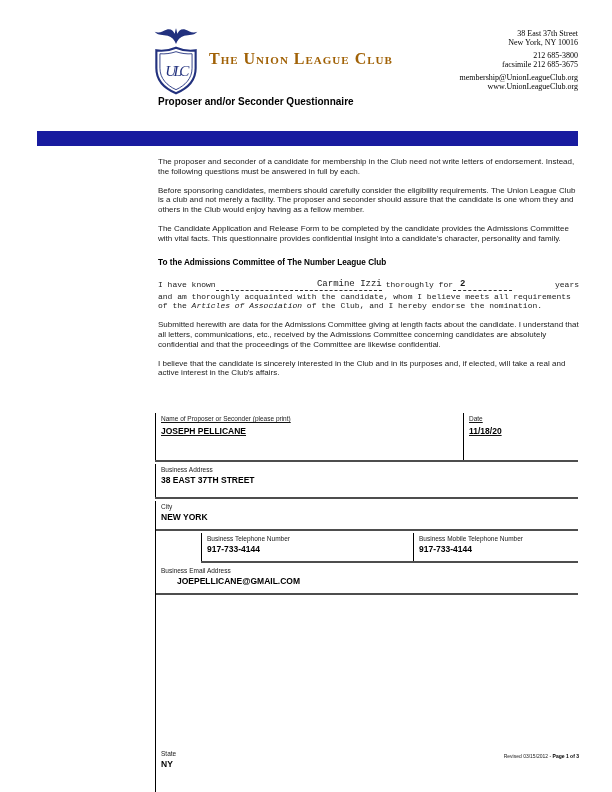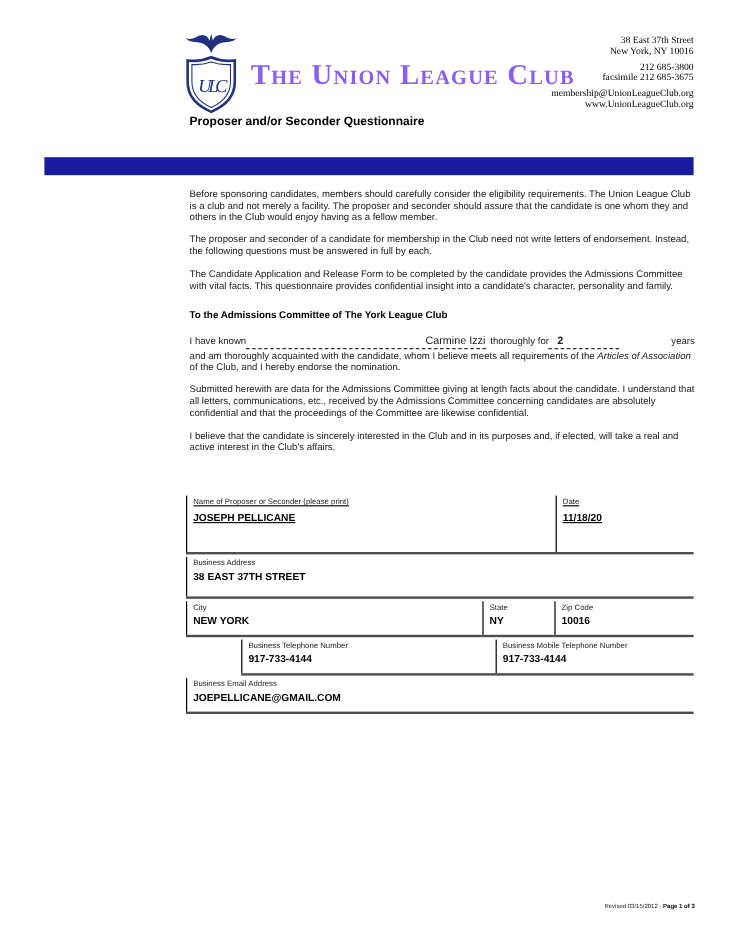--- a/index.html
+++ b/index.html
@@ -7,21 +7,21 @@
     position:relative; width:612px; height:792px; margin:0 auto;
     background:#ffffff; overflow:hidden;
     font-family:"Liberation Sans", sans-serif; color:#111;
   }
   
   .logo { position:absolute; left:148px; top:28px; width:56px; height:68px; }
   .logo svg { display:block; margin:0 auto; }
   .club-name {
     position:absolute; left:209px; top:50px;
     font-family:"Liberation Serif", serif; font-variant:small-caps;
-    font-size:24px; letter-spacing:1px; color:#8b5cf6; font-weight:600;
+    font-size:16px; letter-spacing:1px; color:#a16207; font-weight:600;
     white-space:nowrap;
   }
   .addr-block {
     position:absolute; right:34px; top:29px; text-align:right;
     font-family:"Liberation Serif", serif; font-size:8px; line-height:9px; color:#000;
   }
   .addr-group { margin-bottom:4px; }
   .doc-title { position:absolute; left:158px; top:96px; font-size:10px; font-weight:bold; color:#000; }
   .blue-bar { position:absolute; left:37px; top:131px; width:541px; height:15px; }
 
@@ -39,21 +39,21 @@
 
   
   .form-table { position:absolute; left:155px; top:413px; width:423px; }
   .frow { display:flex; border-bottom:2px solid #4e4e4e; margin-bottom:2px; }
   .fcell { border-left:1px solid #000; padding:2px 0 0 5px; box-sizing:border-box; display:flex; flex-direction:column; }
   .flabel { font-size:6.5px; line-height:8px; color:#1a1a1a; }
   .fvalue { font-size:8.5px; line-height:10px; font-weight:bold; color:#000; margin-top:3px; }
   .r-name  { height:47px;text-decoration:underline; }
   .r-addr  { height:33px; }
   .r-box   { height:26px; }
-  .r-city  { height:28px; }
+  .r-city  { height:28px;flex-direction:column; }
   .r-tel   { height:28px;margin-left:46px; }
   .r-email { height:28px; }
   .c-name { flex:0 0 308px; } .c-date { flex:1 1 auto; }
   .c-city { flex:0 0 247px; } .c-state { flex:0 0 60px; } .c-zip { flex:1 1 auto; }
   .c-tel { flex:0 0 212px; } .c-mob { flex:1 1 auto; }
   .c-full { flex:1 1 auto; }
 
   
   .footer { position:absolute; right:33px; top:753px; font-size:5px; color:#222; }
   .footer b { font-weight:bold; color:#000; }
@@ -93,27 +93,27 @@
       <div>membership@UnionLeagueClub.org</div>
       <div>www.UnionLeagueClub.org</div>
     </div>
   </div>
 
   <div class="doc-title">Proposer and/or Seconder Questionnaire</div>
 
   <div class="blue-bar" style="background:#181b9f;"></div>
 
   <div class="content">
+    <p>The proposer and seconder of a candidate for membership in the Club need not write letters of endorsement.  Instead, the following questions must be answered in full by each.</p>
     <p>Before sponsoring candidates, members should carefully consider the eligibility requirements.  The Union League Club is a club and not merely a facility.  The proposer and seconder should assure that the candidate is one whom they and others in the Club would enjoy having as a fellow member.</p>
-    <p>The proposer and seconder of a candidate for membership in the Club need not write letters of endorsement.  Instead, the following questions must be answered in full by each.</p>
     <p>The Candidate Application and Release Form to be completed by the candidate provides the Admissions Committee with vital facts.  This questionnaire provides confidential insight into a candidate's character, personality and family.</p>
 
-    <div class="committee-heading">To the Admissions Committee of The York League Club</div>
+    <div class="committee-heading">To the Admissions Committee of The Number League Club</div>
 
-    <div style="margin-bottom:9.5px;">
+    <div style="margin-bottom:9.5px;font-family:Liberation Mono, monospace;">
       <div class="fill-line">
         <span class="fill-static">I have known</span>
         <span class="fill-field grow">Carmine Izzi</span>
         <span class="fill-static" style="padding-left:4px;">thoroughly for</span>
         <span class="fill-field small bold">2</span>
         <span class="fill-static" style="padding-left:3px;margin-left:40px;">years</span>
       </div>
       <span>and am thoroughly acquainted with the candidate, whom I believe meets all requirements of the </span><span class="italic">Articles of Association</span><span> of the Club, and I hereby endorse the nomination.</span>
     </div>
 
@@ -164,21 +164,21 @@
       </div>
       <div class="fcell c-mob">
         <span class="flabel">Business Mobile Telephone Number</span>
         <span class="fvalue" style="margin-top:1px;">917-733-4144</span>
       </div>
     </div>
 
     <div class="frow r-email">
       <div class="fcell c-full">
         <span class="flabel">Business Email Address</span>
-        <span class="fvalue" style="margin-top:1px;">JOEPELLICANE@GMAIL.COM</span>
+        <span class="fvalue" style="margin-top:1px;margin-left:16px;">JOEPELLICANE@GMAIL.COM</span>
       </div>
     </div>
 
   </div>
 
   <div class="footer">
     <span>Revised 03/15/2012 - </span><b>Page 1 of 3</b>
   </div>
 
 </div>

